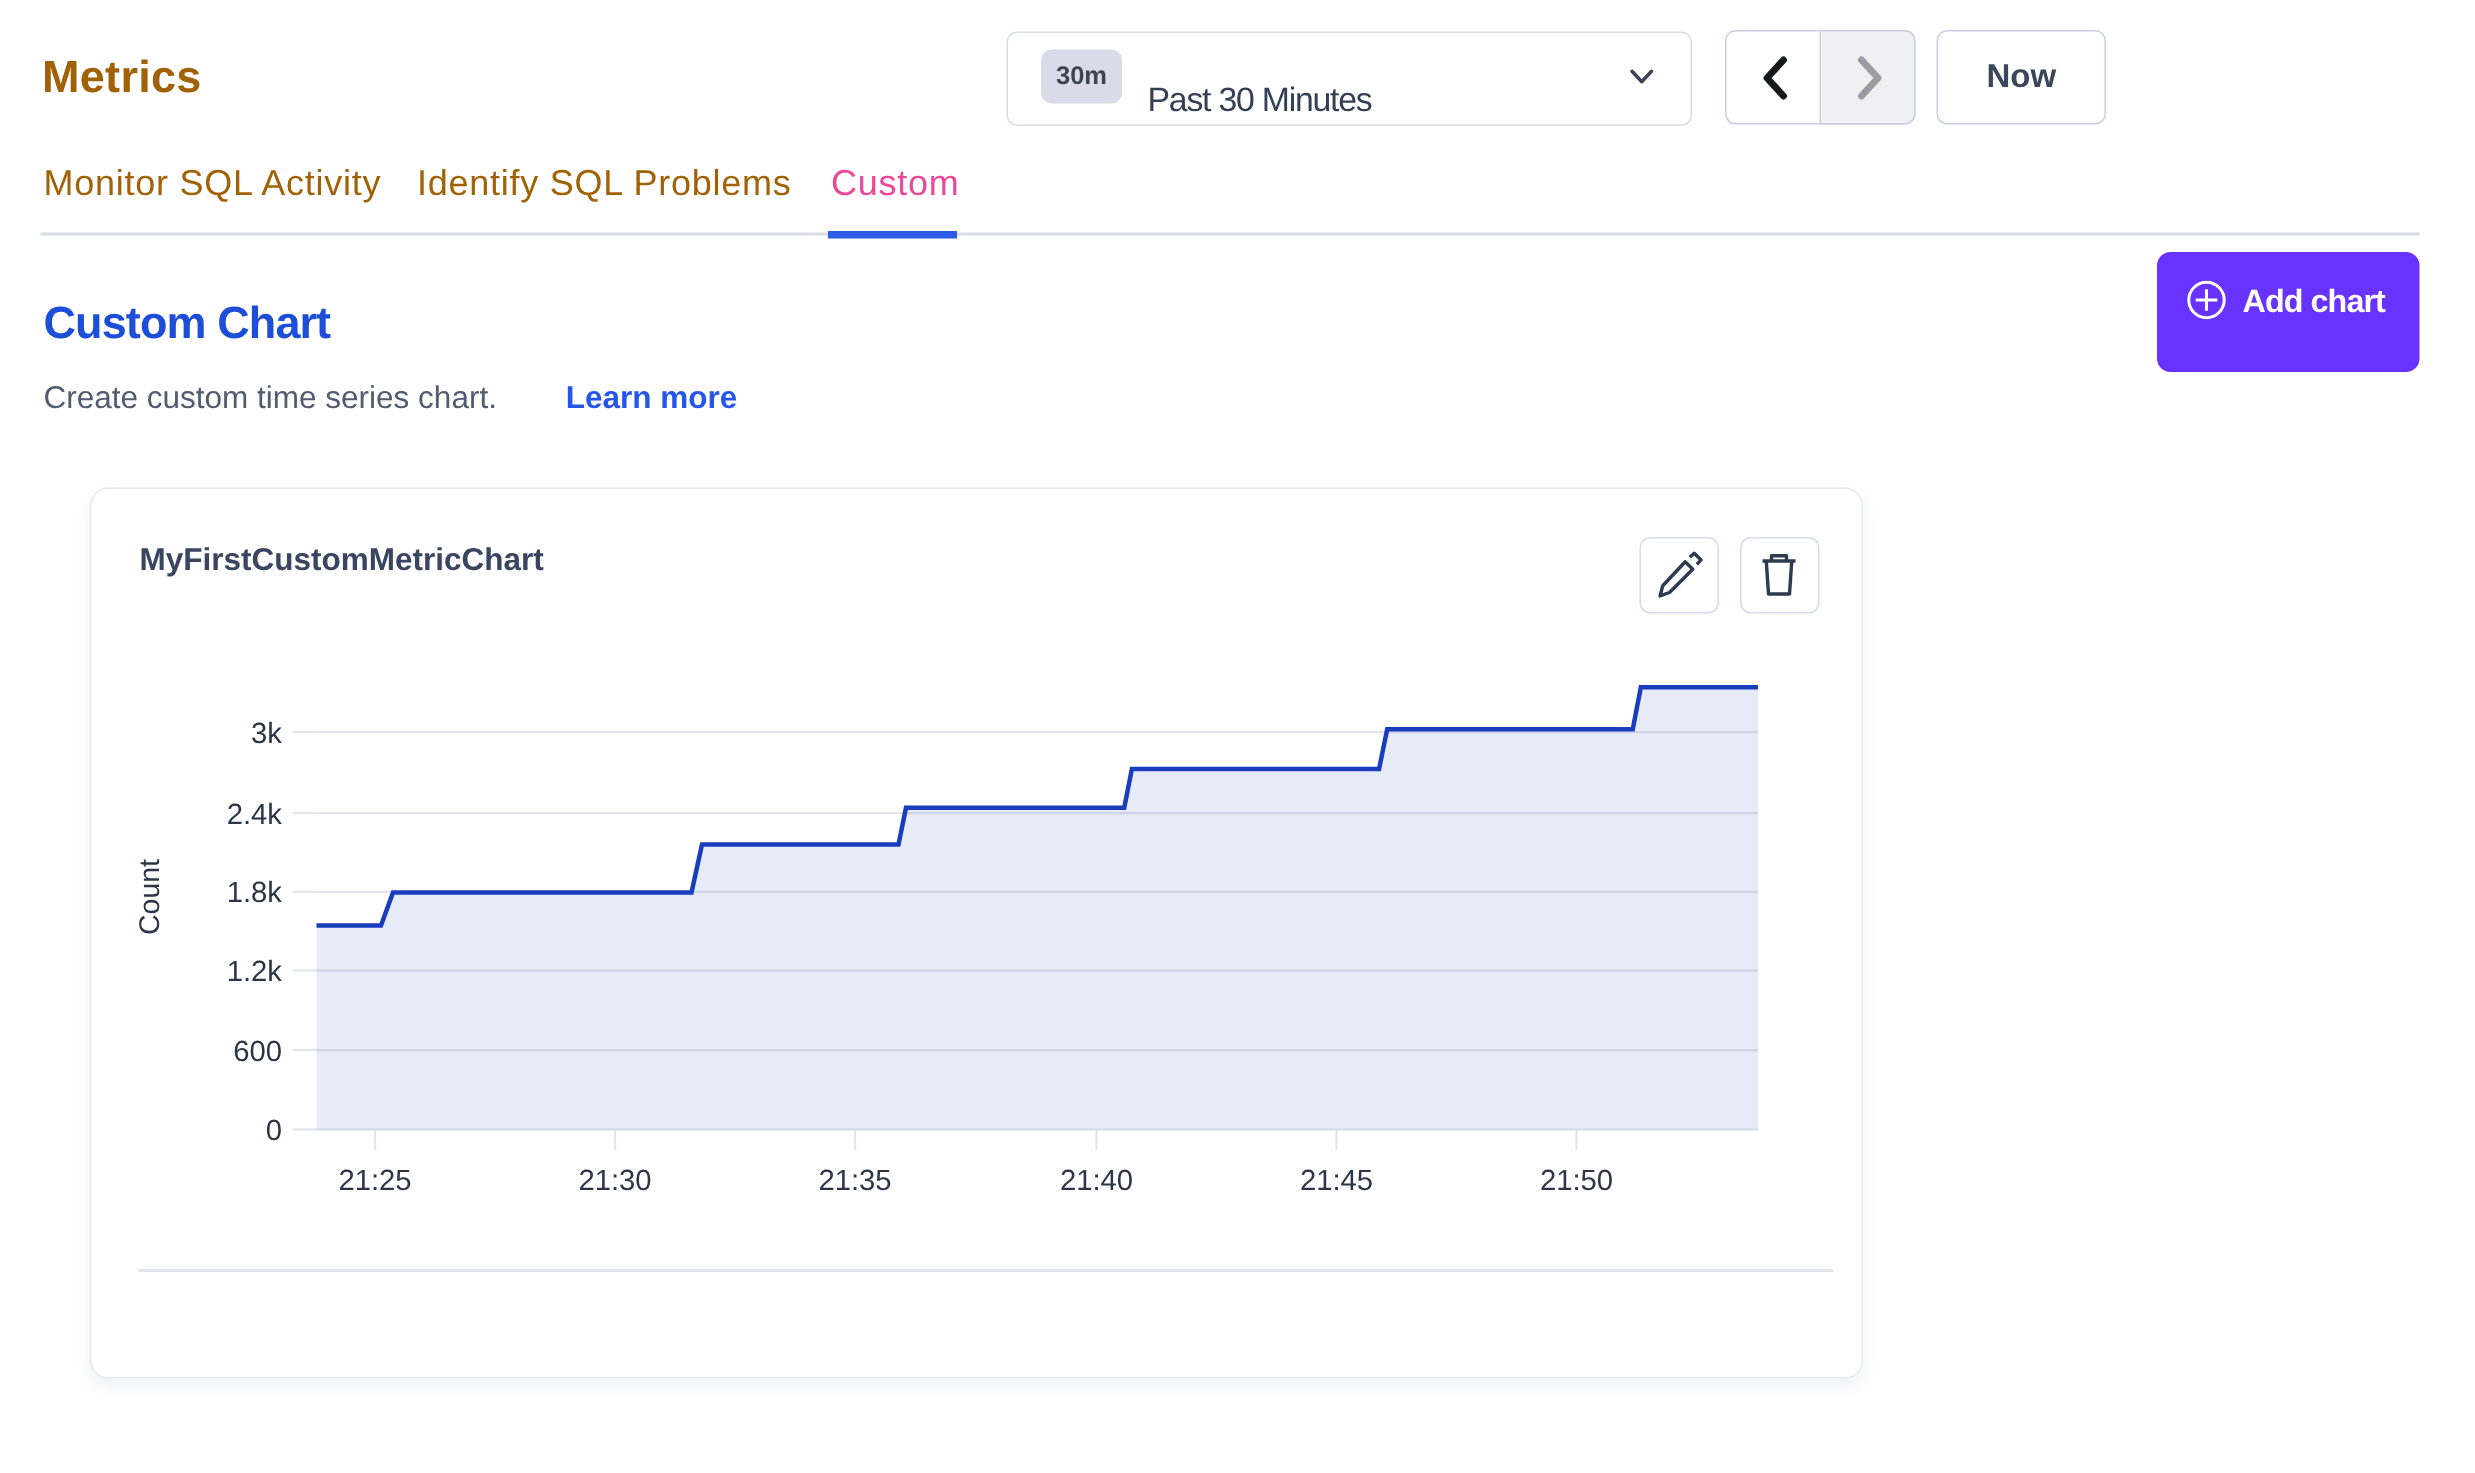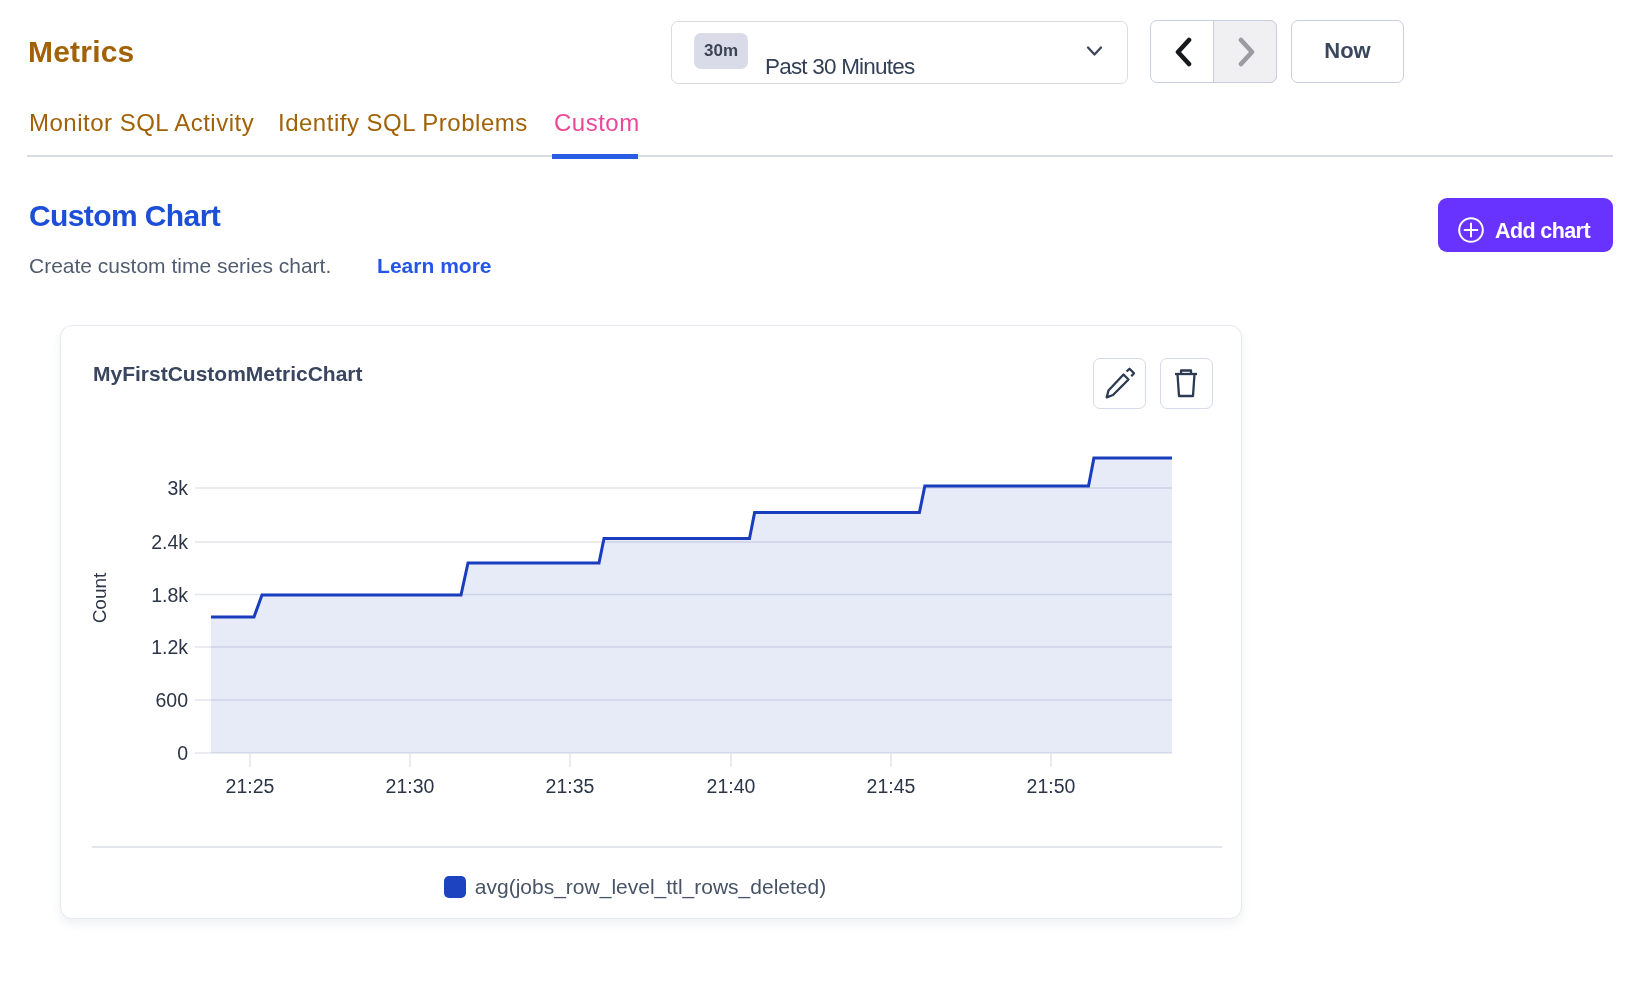--- a/index.html
+++ b/index.html
@@ -26,21 +26,21 @@
   #tab1 { left:29px; }
   #tab2 { left:278px; }
   #tab3 { left:554px; color:#ec4899; }
   #tabu { left:552px; top:154px; width:86px; height:5px; background:#2b5de4; }
 
   
   #sect { left:29px; top:199px; font-size:30px; font-weight:bold; color:#1d4ed8; letter-spacing:-0.6px; }
   #sub { left:29px; top:254px; font-size:21px; color:#515c70; }
   #sub a { color:#2456eb; font-weight:bold; text-decoration:none;margin-left:40px; }
 
-  #addBtn { left:1438px; top:198px; width:175px; height:54px; background:#6933ff; border-radius:9px; color:#fff; }
+  #addBtn { left:1438px; top:168px; width:175px; height:80px; background:#6933ff; border-radius:9px; color:#fff; }
   #addBtn .lbl { position:absolute; left:57px; top:21px; font-size:21.5px; font-weight:bold; letter-spacing:-0.6px; }
   #addBtn svg { position:absolute; left:20px; top:19px; }
 
   
   #card { left:28px; top:325px; width:1182px; height:594px; background:#fff; border:1.5px solid #e7e9f1; border-radius:12px; box-shadow:0 5px 10px rgba(70,80,110,0.08);margin-left:32px; }
   #cardTitle { left:32px; top:36px; font-size:21px; font-weight:bold; color:#3a4560; }
   .iconBtn { top:32px; width:53px; height:51px; border:1.5px solid #d6daea; border-radius:7px; background:#fff; }
   #editBtn { left:1032px; }
   #delBtn { left:1099px; }
   #legendDiv { left:31px; top:520px; width:1130px; height:1.5px; background:#e3e5ec; }
@@ -148,14 +148,13 @@
         <text x="349" y="467">21:30</text>
         <text x="509" y="467">21:35</text>
         <text x="670" y="467">21:40</text>
         <text x="830" y="467">21:45</text>
         <text x="990" y="467">21:50</text>
       </g>
       <text x="45" y="272" font-size="19" fill="#2b3547" text-anchor="middle" transform="rotate(-90 45 272)">Count</text>
     </svg>
 
     <div class="abs" id="legendDiv"></div>
-    <div class="abs" id="legend"><span class="sq"></span>avg(jobs_row_level_ttl_rows_deleted)</div>
   </div>
 
 </body></html>

